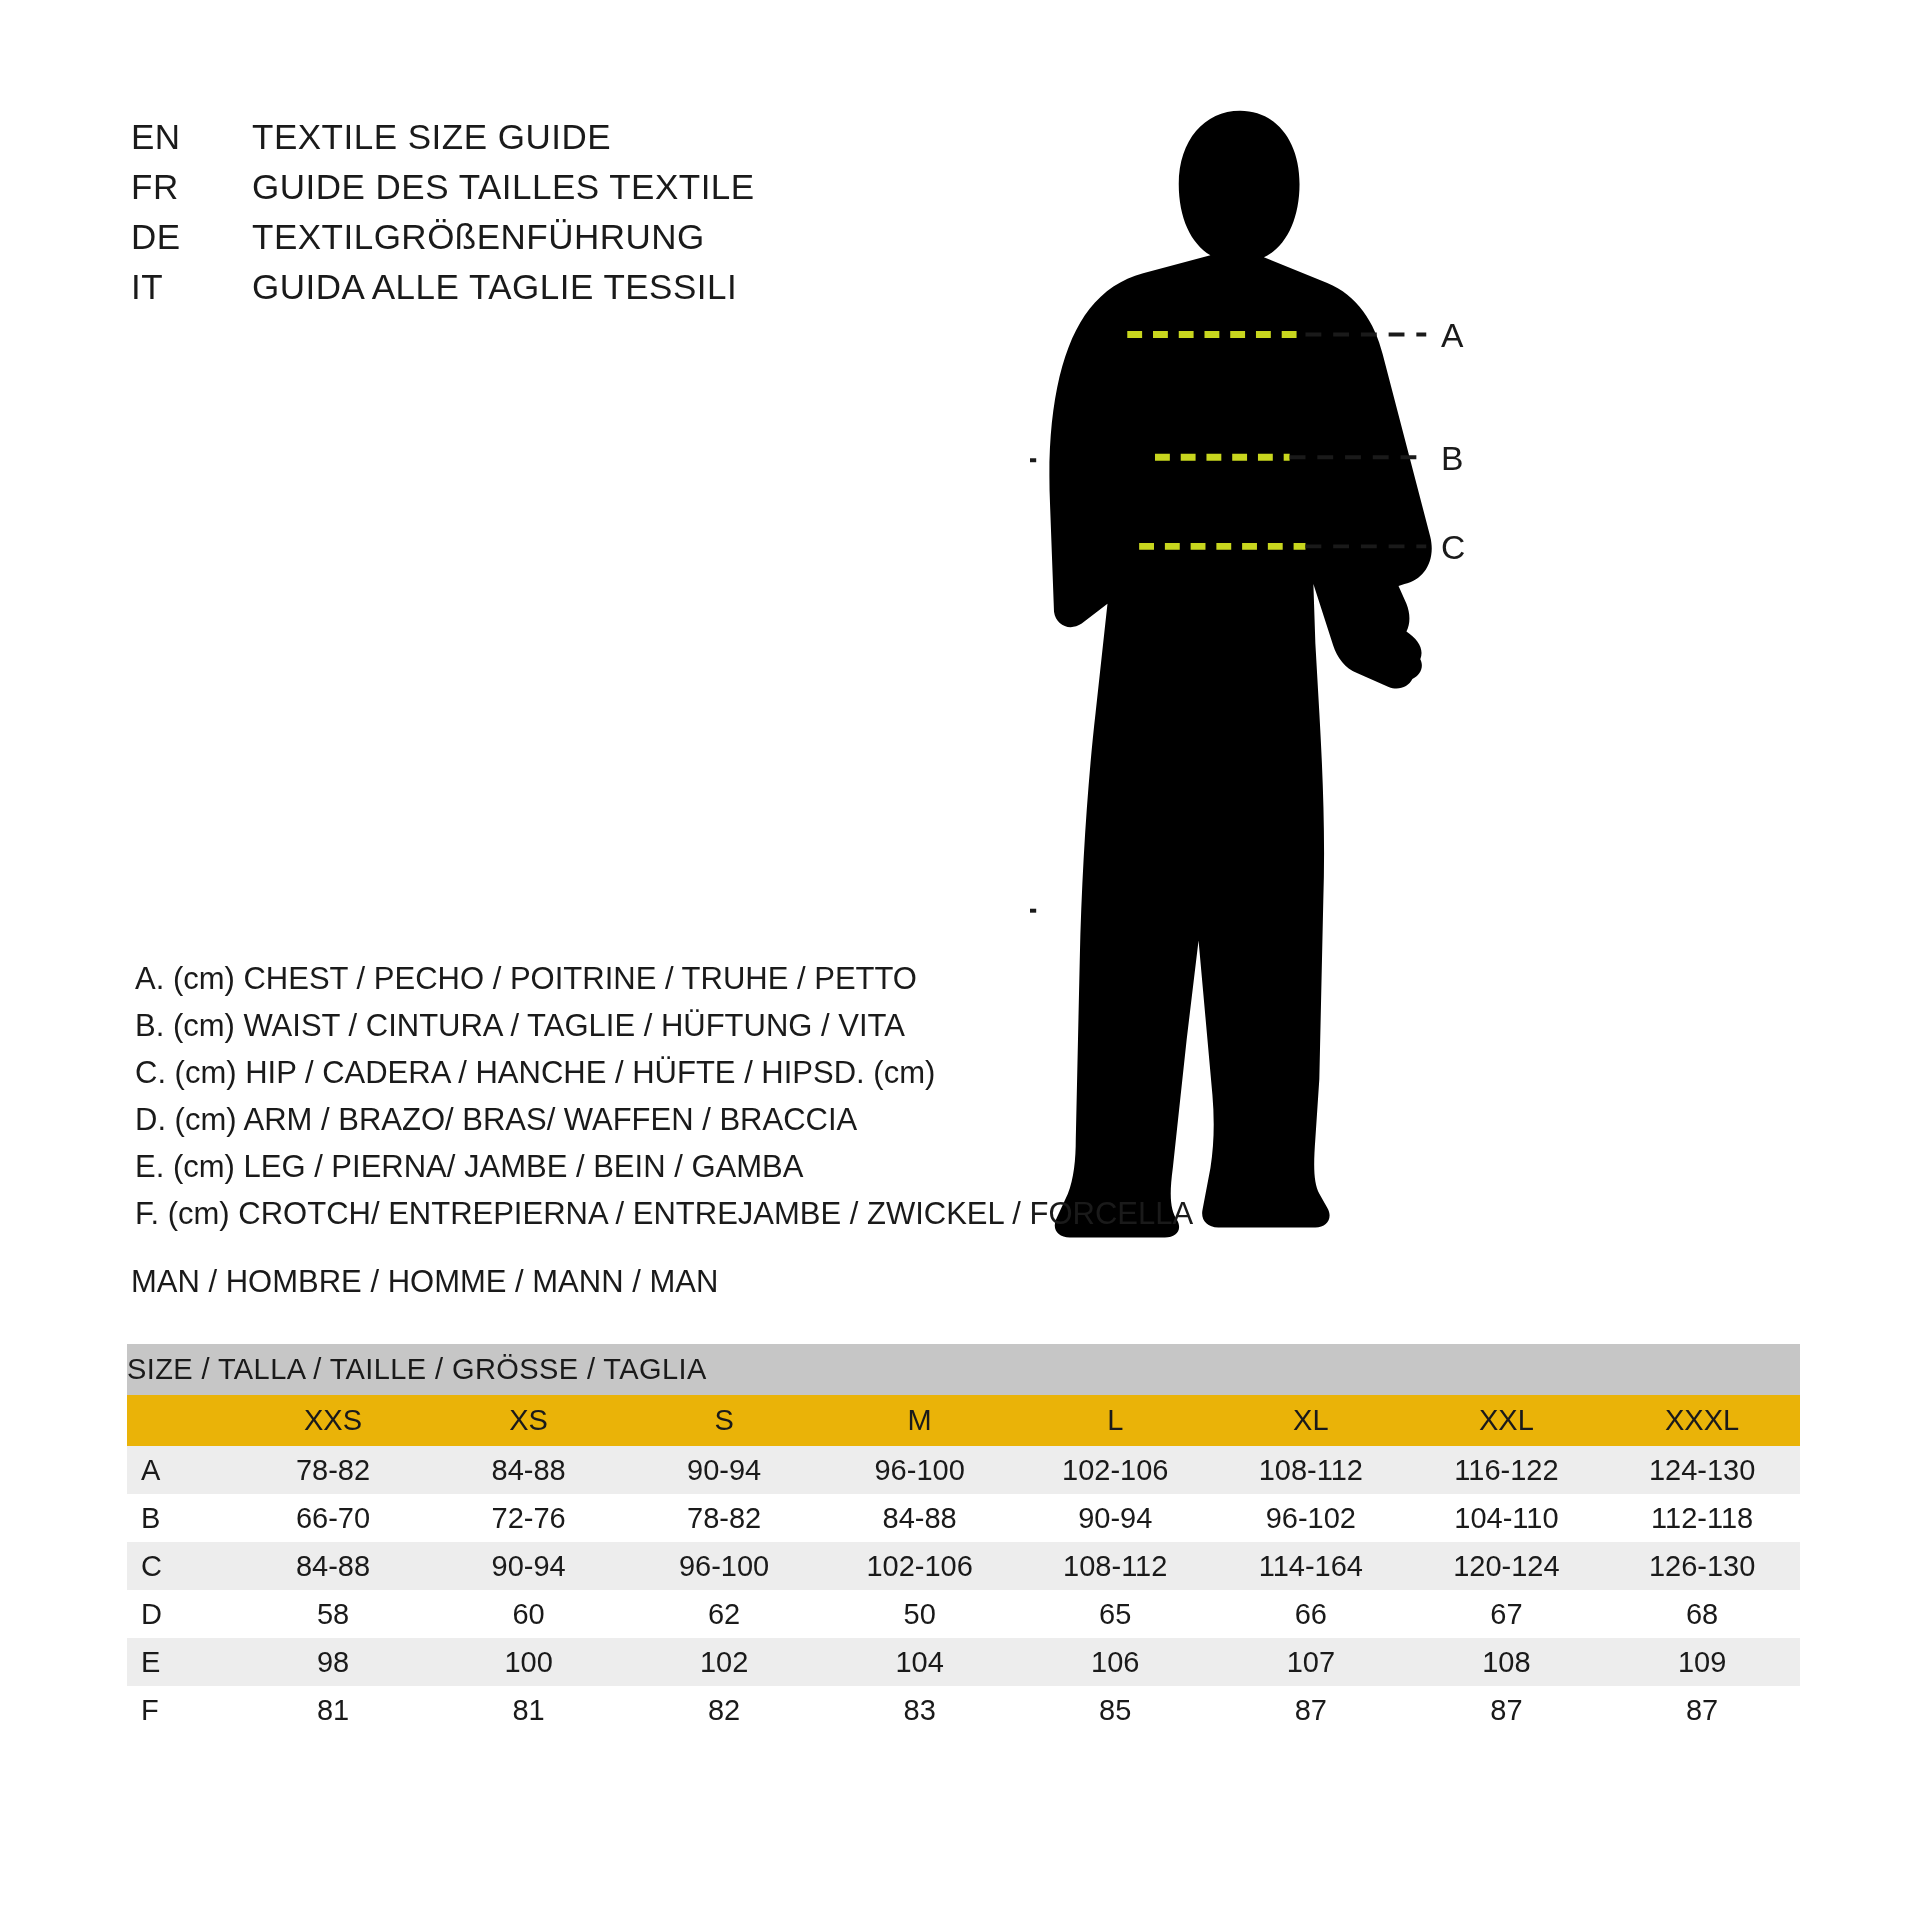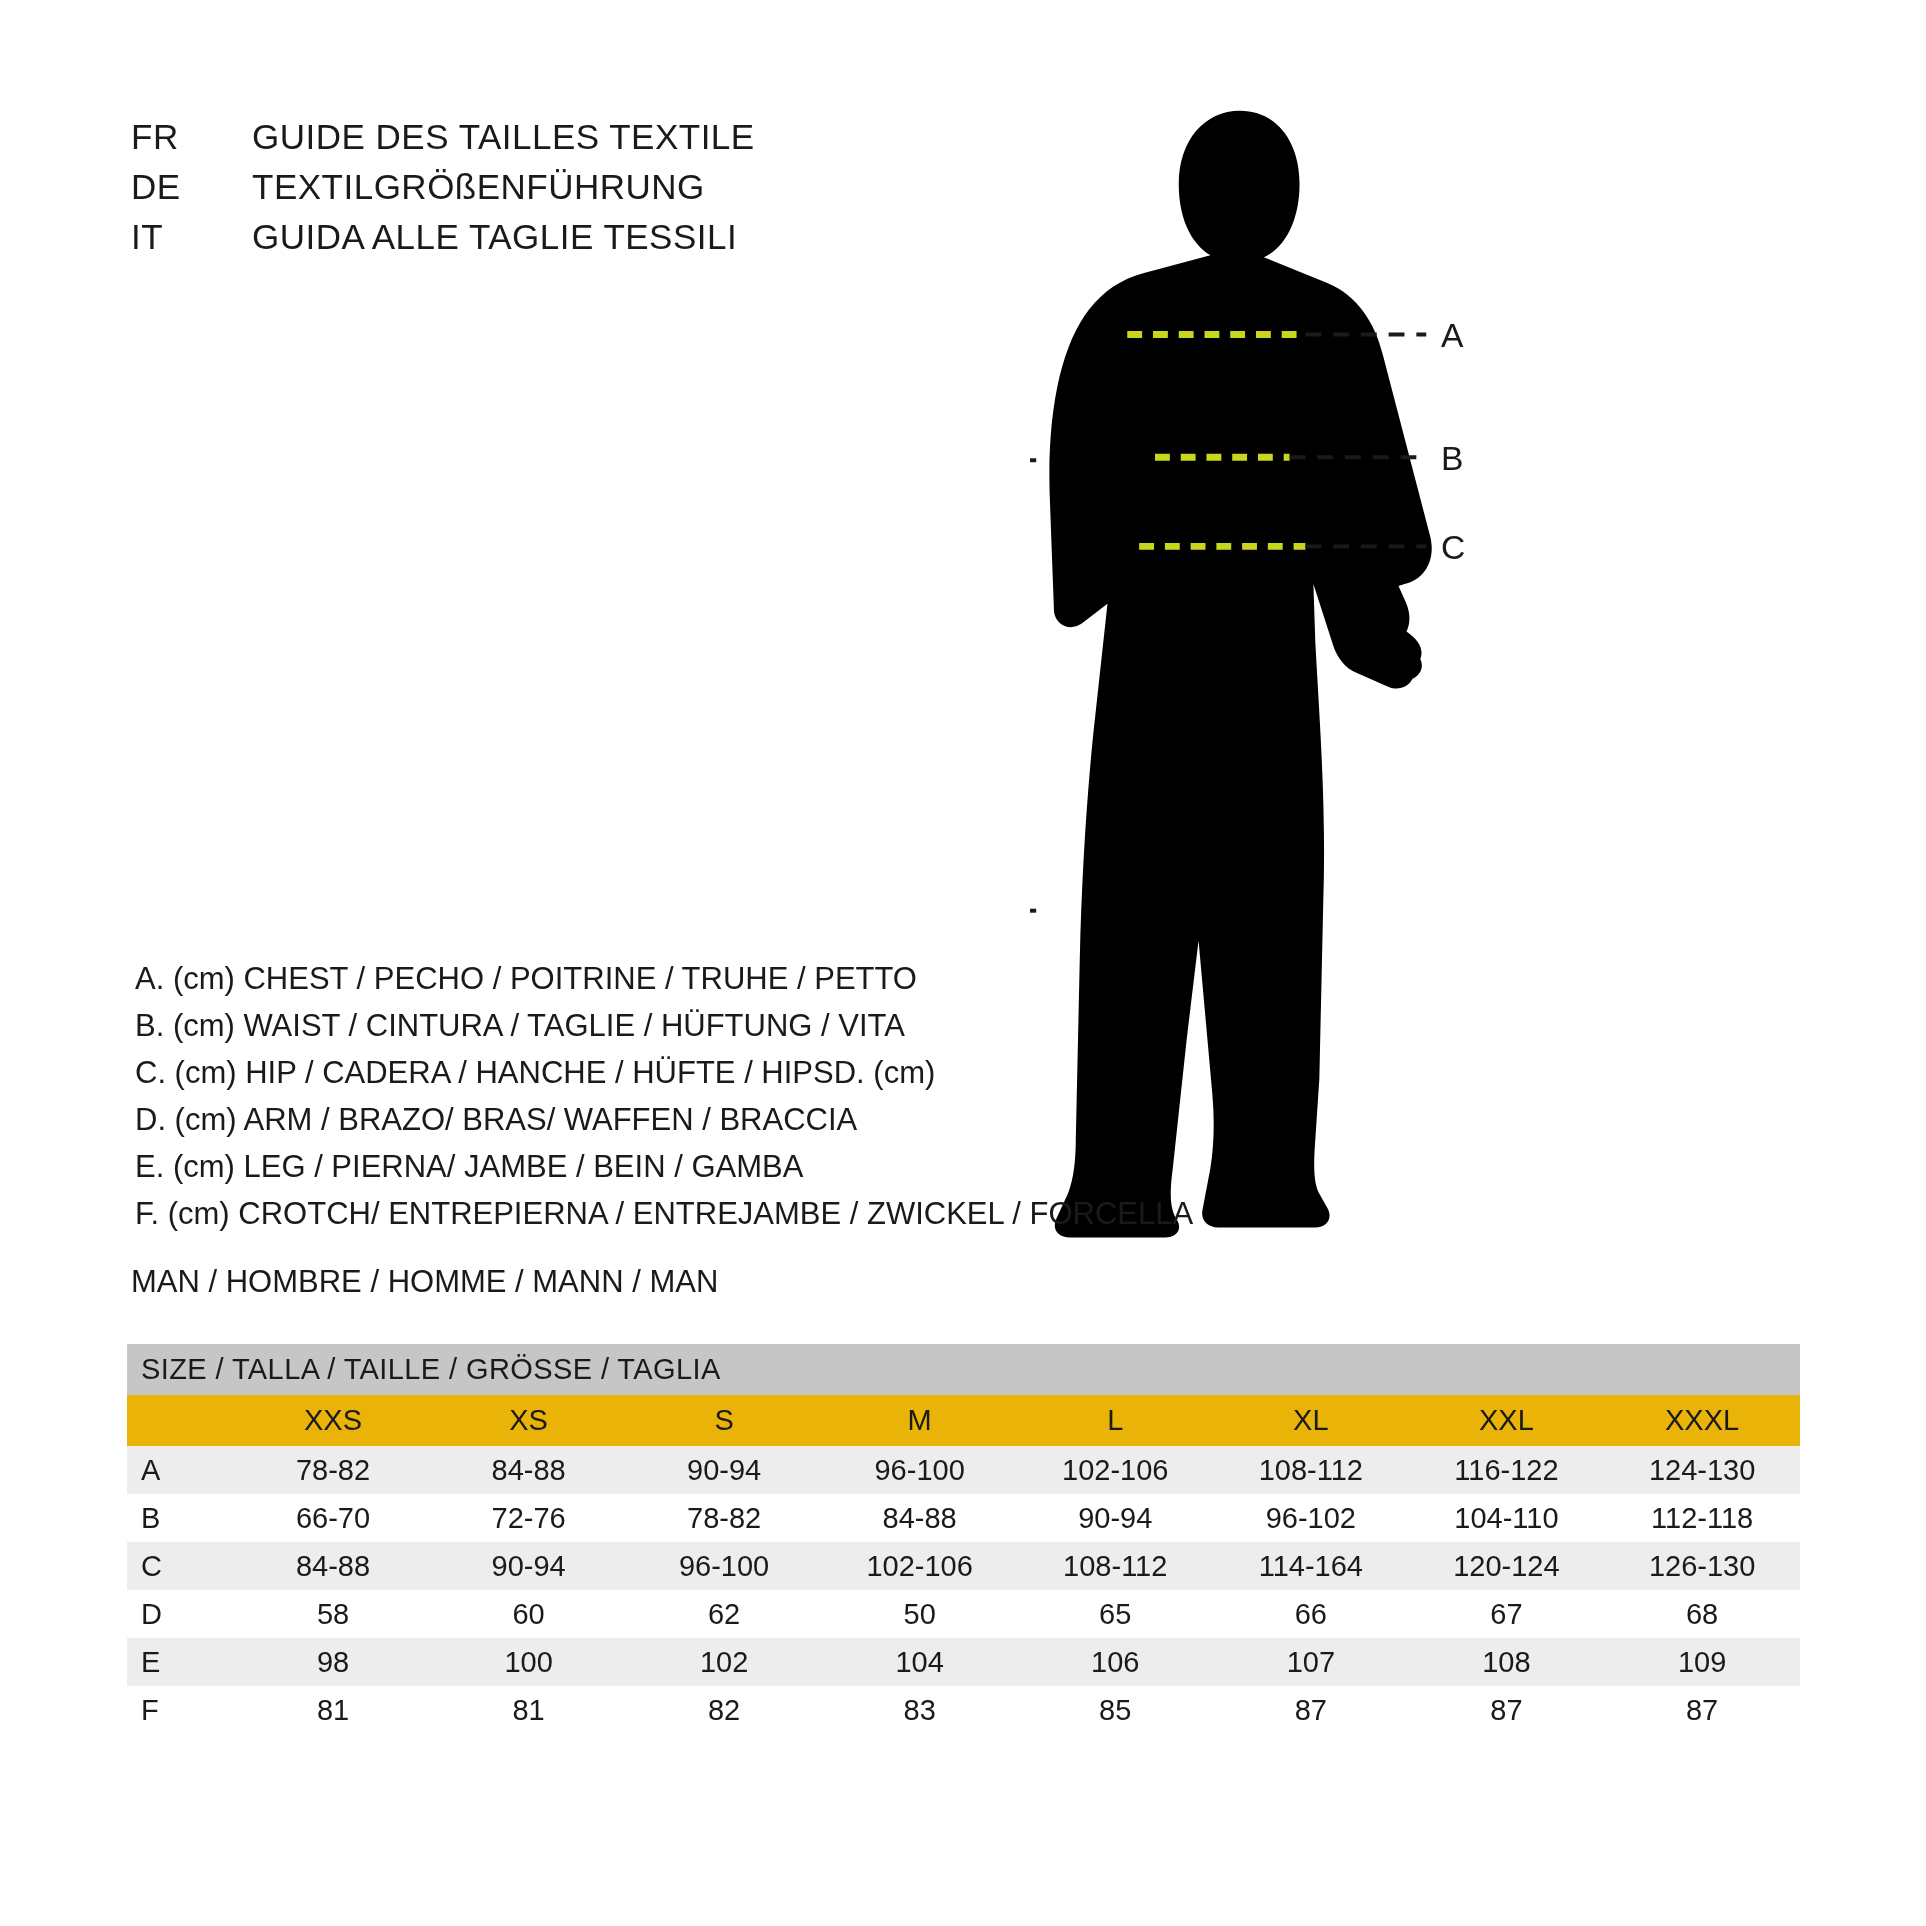--- a/index.html
+++ b/index.html
@@ -81,21 +81,20 @@
   #size-table th, #size-table td {
     padding: 0;
     height: 48px;
     font-weight: normal;
     text-align: center;
     color: #1a1a1a;
   }
   #size-table tr.header-row td {
     background: #c6c6c6;
     text-align: left;
-    padding-left: 14px;
     height: 51px;
     font-size: 29px;
     letter-spacing: 0.4px;
   }
   #size-table tr.cols-row td {
     background: #eab308;
     height: 51px;
   }
   #size-table td.row-label {
     text-align: left;
@@ -107,20 +106,24 @@
   }
   #size-table tr.plain td {
     background: #ffffff;
   }
   .col-w { width: 197px; }
 </style>
 </head>
 <body>
 
 <div id="title-block">
+  <div class="title-row">
+    <span class="title-lang">EN</span>
+    <span class="title-text">TEXTILE SIZE GUIDE</span>
+  </div>
   <div class="title-row">
     <span class="title-lang">FR</span>
     <span class="title-text">GUIDE DES TAILLES TEXTILE</span>
   </div>
   <div class="title-row">
     <span class="title-lang">DE</span>
     <span class="title-text">TEXTILGRÖßENFÜHRUNG</span>
   </div>
   <div class="title-row">
     <span class="title-lang">IT</span>

